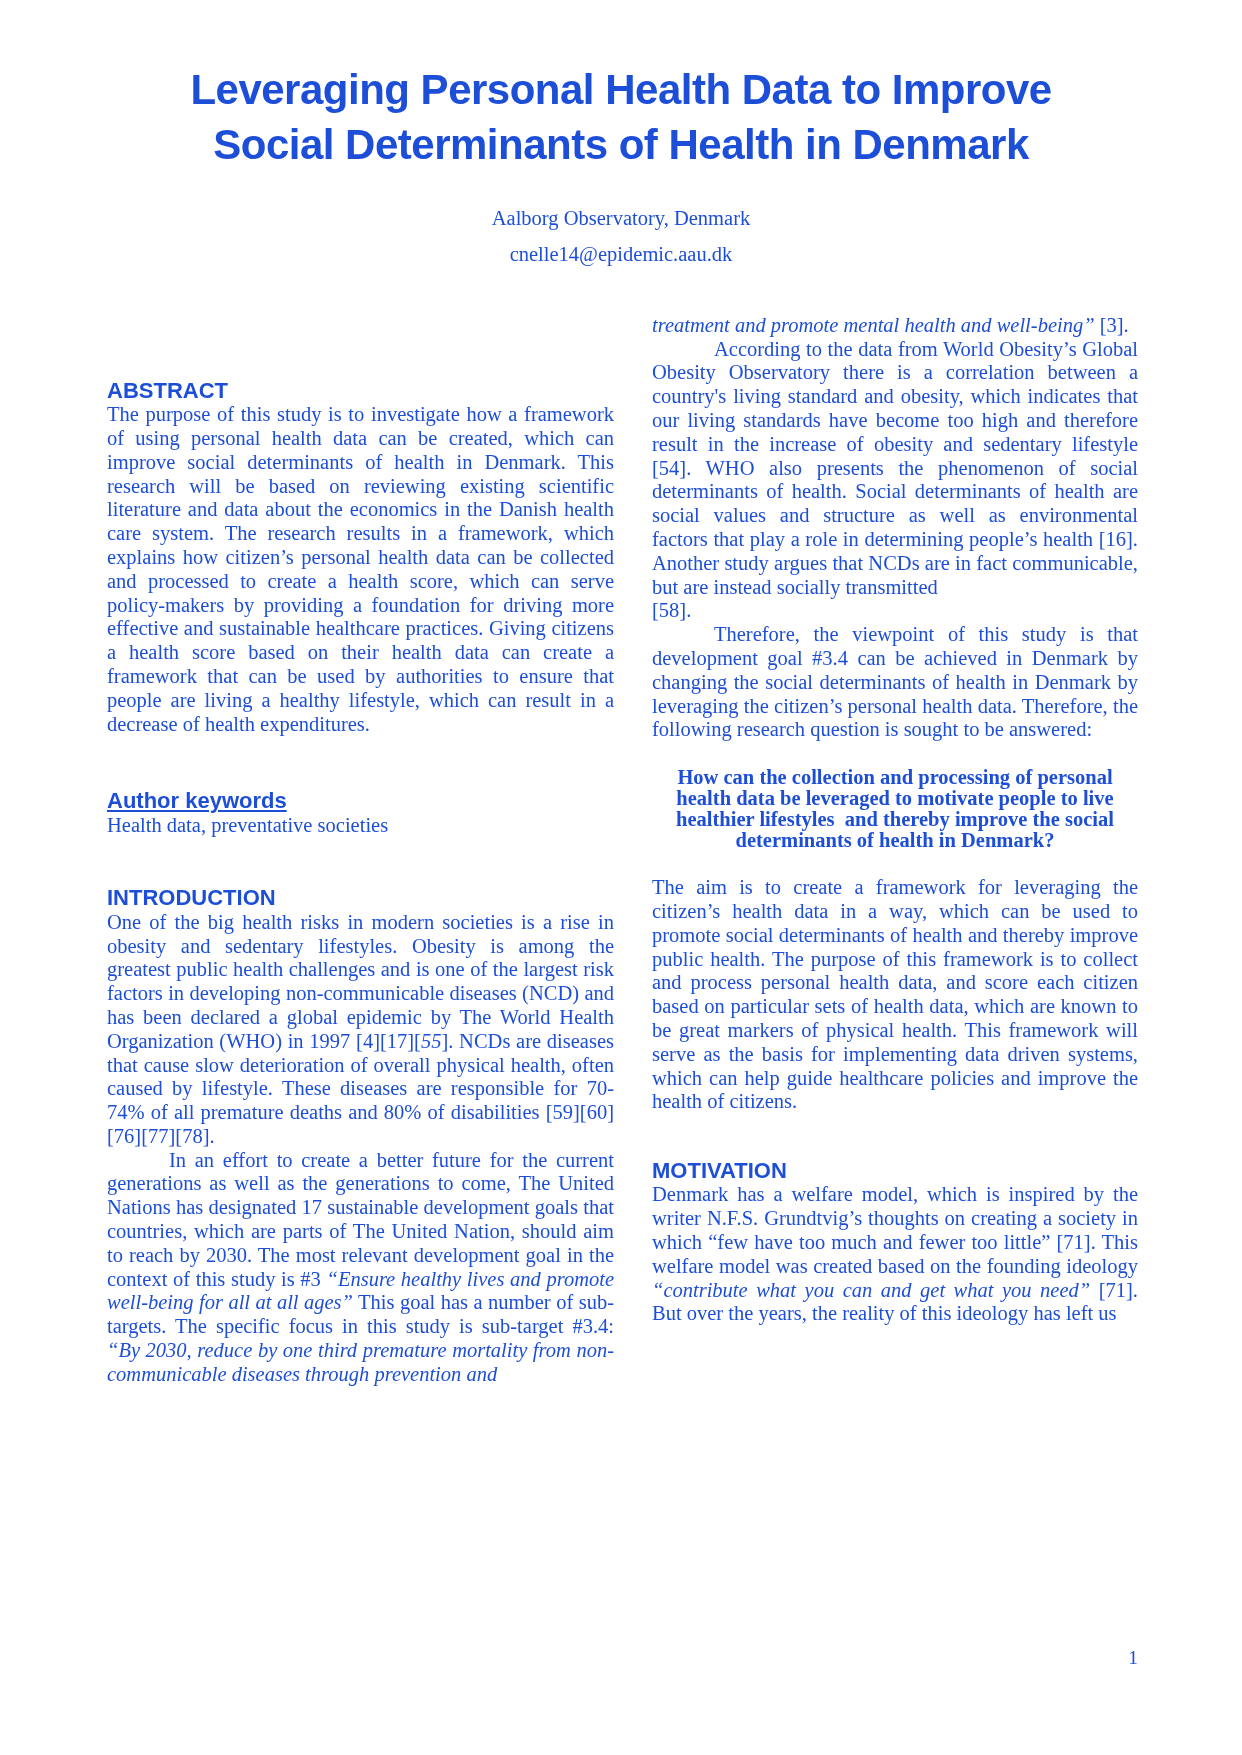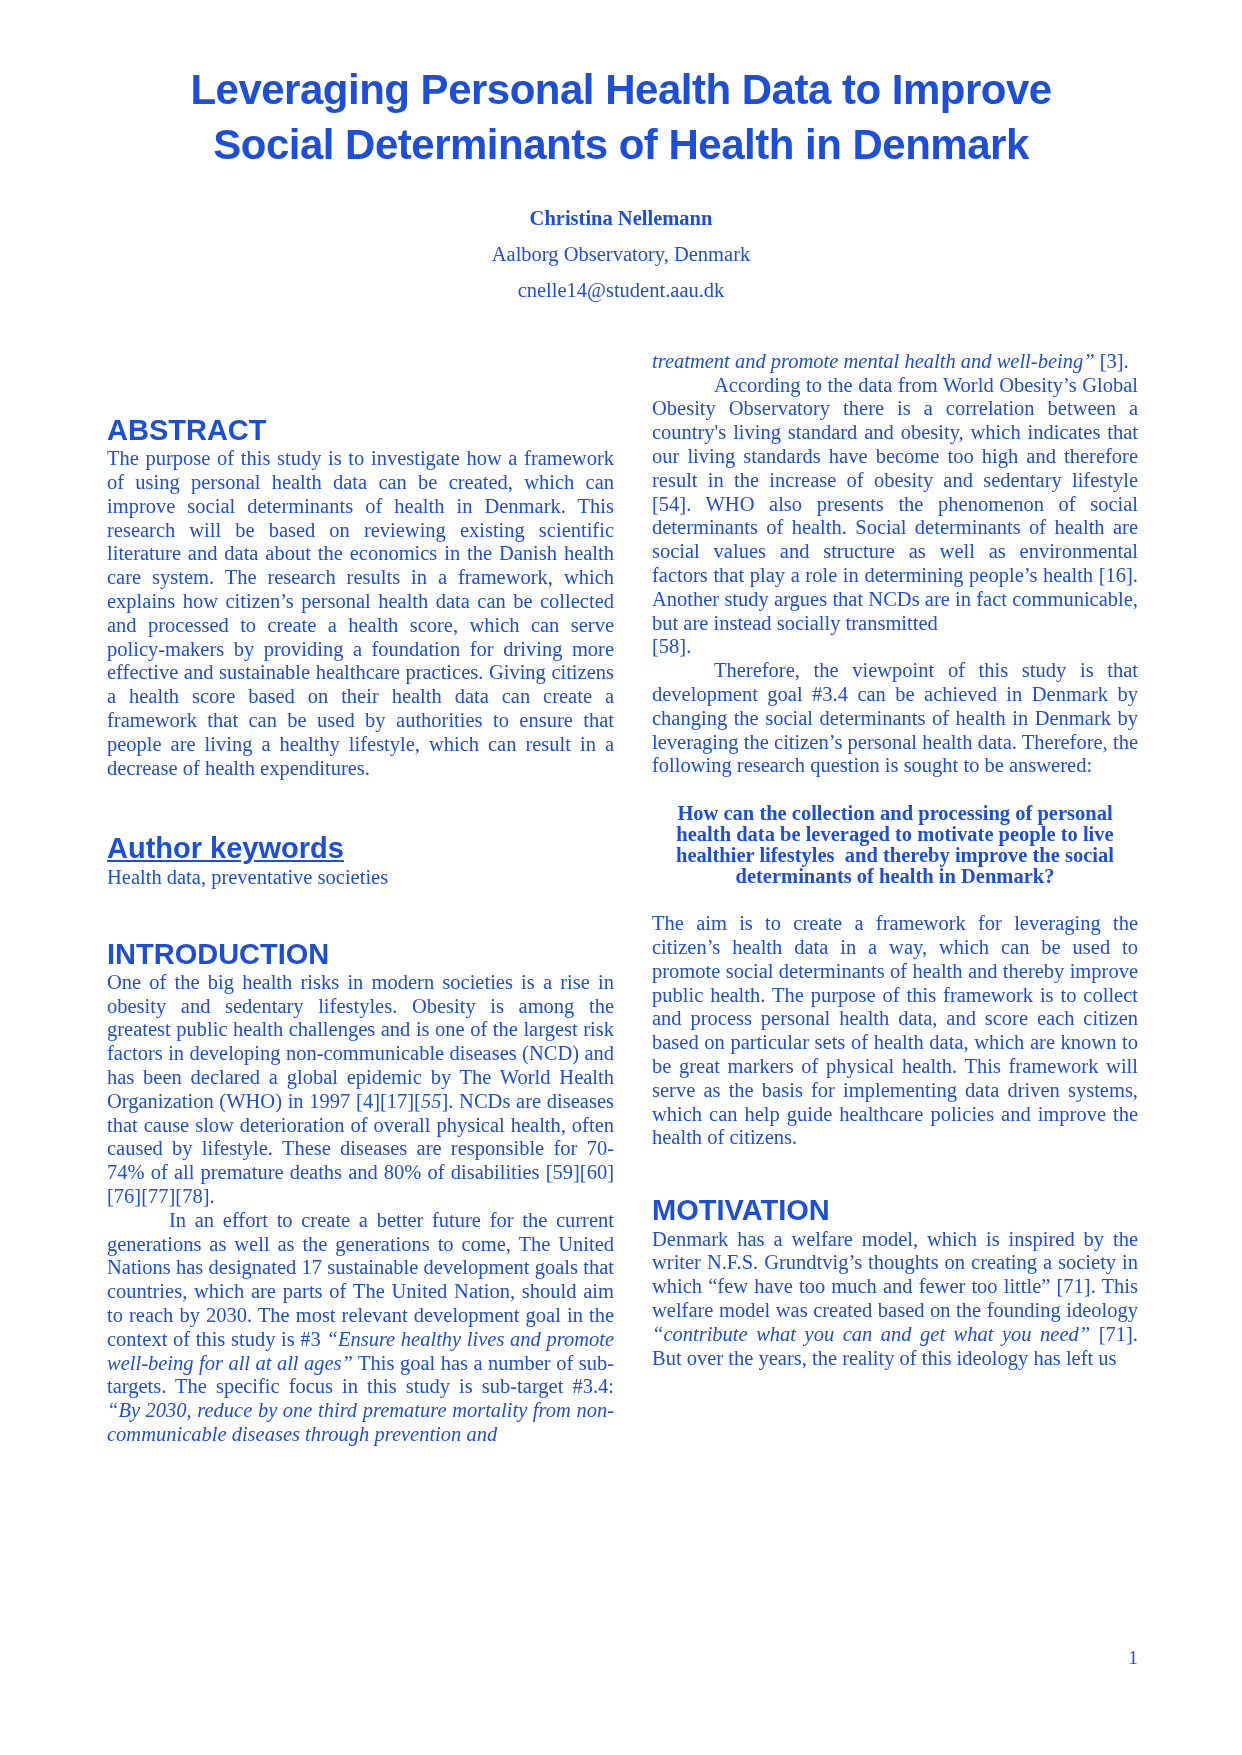--- a/index.html
+++ b/index.html
@@ -35,21 +35,21 @@
   .col {
     text-align: justify;
     font-size: 20.5px;
     line-height: 23.8px;
   }
   .col-left { width: 507px; }
   .col-right { width: 486px; }
   .sec-heading {
     font-family: "Liberation Sans", sans-serif;
     font-weight: 700;
-    font-size: 29px;
+    font-size: 22px;
     line-height: 1.15;
     margin: 0;
     text-align: left;
   }
   .mt-abstract  { margin-top: 64px; }
   .mt-keywords  { margin-top: 52px; text-decoration: underline; }
   .mt-intro     { margin-top: 48px; }
   .mt-motivation{ margin-top: 44px; }
   p { margin: 0; }
   .indent { text-indent: 62px; }
@@ -70,23 +70,22 @@
   }
 </style>
 </head>
 <body>
 
 <div class="page">
 
   <div class="paper-title">Leveraging Personal Health Data to Improve Social Determinants of Health in Denmark</div>
 
   <div class="author-block">
-    <div class="author-name">Christina Nellemann</div>
     <div class="author-line">Aalborg Observatory, Denmark</div>
-    <div class="author-line">cnelle14@student.aau.dk</div>
+    <div class="author-line">cnelle14@epidemic.aau.dk</div>
   </div>
 
   <div class="columns">
 
     <div class="col col-left">
       <h2 class="sec-heading mt-abstract">ABSTRACT</h2>
       <p>The purpose of this study is to investigate how a framework of using personal health data can be created, which can improve social determinants of health in Denmark. This research will be based on reviewing existing scientific literature and data about the economics in the Danish health care system. The research results in a framework, which explains how citizen’s personal health data can be collected and processed to create a health score, which can serve policy-makers by providing a foundation for driving more effective and sustainable healthcare practices. Giving citizens a health score based on their health data can create a framework that can be used by authorities to ensure that people are living a healthy lifestyle, which can result in a decrease of health expenditures.</p>
 
       <h2 class="sec-heading mt-keywords">Author keywords</h2>
       <p>Health data, preventative societies</p>

